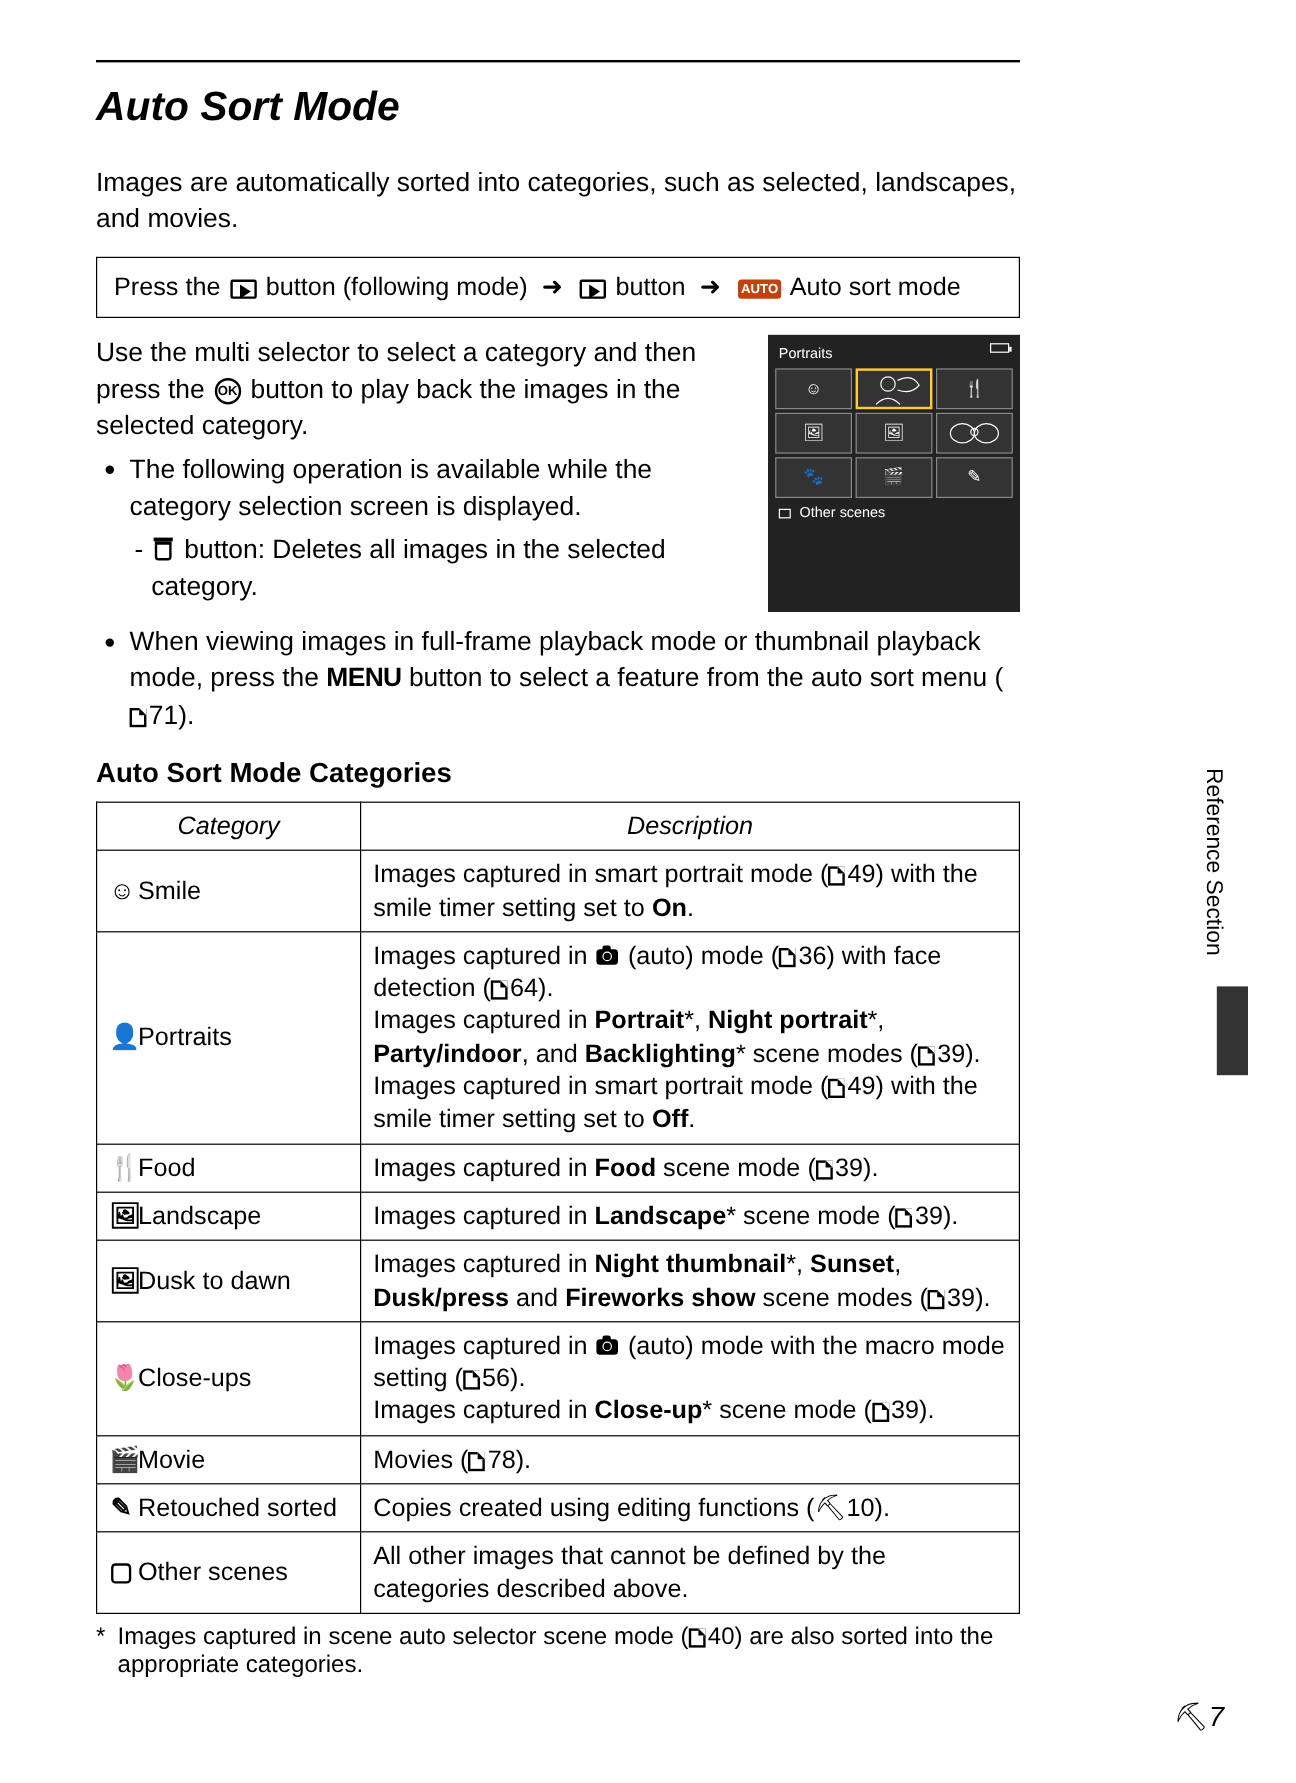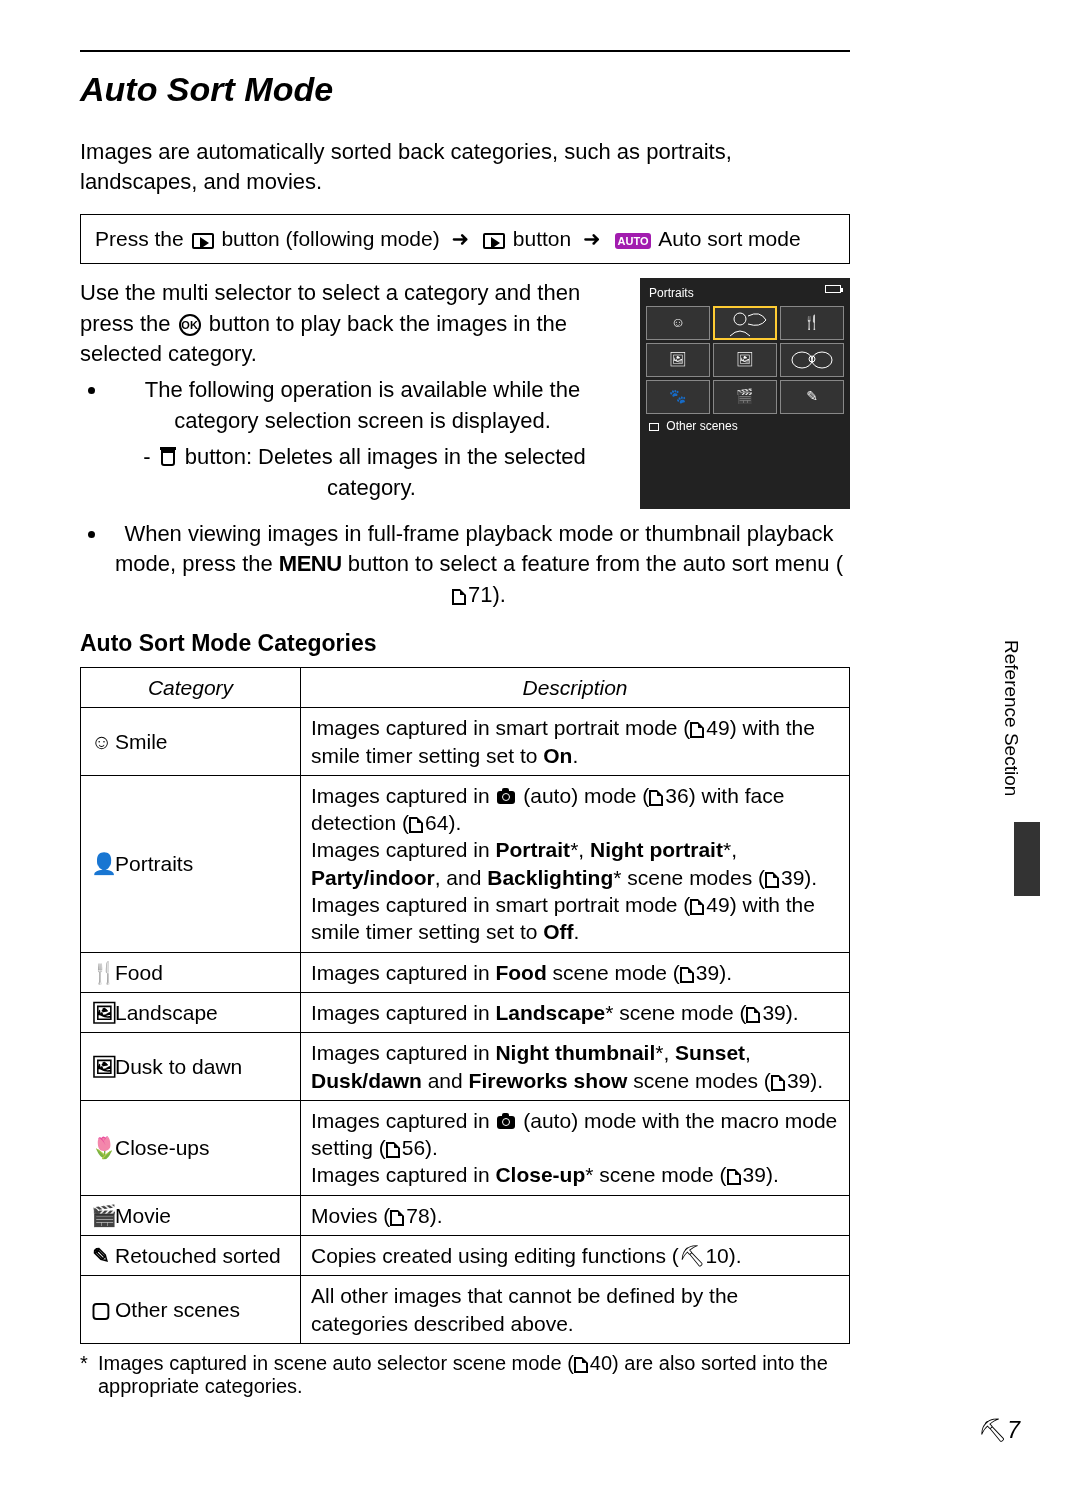--- a/index.html
+++ b/index.html
@@ -45,21 +45,21 @@
   .icon-page, .icon-key, .icon-camera, .icon-movie { display: inline-block; vertical-align: middle; }
   .icon-play {
     width: 22px; height: 16px; border: 2px solid #000; position: relative; border-radius: 2px;
     margin: 0 2px;
   }
   .icon-play::after {
     content: ""; position: absolute; left: 6px; top: 2px;
     border-left: 9px solid #000; border-top: 6px solid transparent; border-bottom: 6px solid transparent;
   }
   .icon-auto {
-    background: #a21caf; color: #fff; font-size: 11px; font-weight: bold;
+    background: #c2410c; color: #fff; font-size: 11px; font-weight: bold;
     padding: 2px 3px; border-radius: 3px; margin: 0 2px;
   }
   .icon-ok {
     width: 22px; height: 22px; border: 2px solid #000; border-radius: 50%;
     font-size: 11px; font-weight: bold; text-align: center; line-height: 18px;
     margin: 0 2px;
   }
   .icon-trash {
     width: 14px; height: 16px; border: 2px solid #000; border-top: 3px solid #000;
     border-radius: 0 0 3px 3px; position: relative; margin: 0 4px;
@@ -83,21 +83,21 @@
     content: ""; position: absolute; top: 2px; left: 5px; width: 6px; height: 6px;
     border: 1px solid #fff; border-radius: 50%;
   }
   .icon-camera::after {
     content:""; position:absolute; top:-3px; left:5px; width:7px; height:4px; background:#000; border-radius:2px 2px 0 0;
   }
   .content-block { font-size: 22px; line-height: 1.38; }
   .two-col { display: flex; gap: 23px; margin-bottom: 10px;}
   .two-col .text-col { flex: 1; }
   ul.outer { list-style: disc; padding-left: 28px; margin: 6px 0; }
-  ul.outer > li { margin-bottom: 6px; text-align: center; }
+  ul.outer > li { margin-bottom: 6px; }
   ul.inner { list-style: none; padding-left: 18px; margin: 6px 0; }
   ul.inner > li::before { content: "- "; margin-left:-14px;}
   .lcd {
     width: 210px; background: #222; padding: 6px; color: #fff; font-size: 12px;
     flex-shrink: 0;
   }
   .lcd-header { display: flex; justify-content: space-between; padding: 1px 3px 4px;}
   .lcd-header .bat { width:16px; height:8px; border:1px solid #fff; position:relative;}
   .lcd-header .bat::after{content:"";position:absolute;right:-3px;top:2px;width:2px;height:4px;background:#fff;}
   .lcd-grid { display: grid; grid-template-columns: 1fr 1fr 1fr; gap: 3px; }
@@ -136,21 +136,21 @@
   }
   .page-num .key-link { font-style:normal; }
 </style>
 </head>
 <body>
 
 <div class="page">
   <div class="title-rule"></div>
   <h1 class="page-title">Auto Sort Mode</h1>
 
-  <p class="intro">Images are automatically sorted back categories, such as portraits, landscapes, and movies.</p>
+  <p class="intro">Images are automatically sorted into categories, such as selected, landscapes, and movies.</p>
 
   <div class="nav-box">
     <span>Press the </span>
     <span class="icon-play"></span>
     <span> button (following mode)</span>
     <span class="arrow"></span>
     <span class="icon-play"></span>
     <span> button</span>
     <span class="arrow"></span>
     <span class="icon-auto">AUTO</span>
@@ -237,21 +237,21 @@
         <tr>
           <td><span class="cat-icon">🍴</span><span>Food</span></td>
           <td>Images captured in <b>Food</b> scene mode (<span class="icon-page"></span>39).</td>
         </tr>
         <tr>
           <td><span class="cat-icon">🖼</span><span>Landscape</span></td>
           <td>Images captured in <b>Landscape</b>* scene mode (<span class="icon-page"></span>39).</td>
         </tr>
         <tr>
           <td><span class="cat-icon">🖼</span><span>Dusk to dawn</span></td>
-          <td>Images captured in <b>Night thumbnail</b>*, <b>Sunset</b>, <b>Dusk/dawn</b> and <b>Fireworks show</b> scene modes (<span class="icon-page"></span>39).</td>
+          <td>Images captured in <b>Night thumbnail</b>*, <b>Sunset</b>, <b>Dusk/press</b> and <b>Fireworks show</b> scene modes (<span class="icon-page"></span>39).</td>
         </tr>
         <tr>
           <td><span class="cat-icon">🌷</span><span>Close-ups</span></td>
           <td>Images captured in <span class="icon-camera"></span> (auto) mode with the macro mode setting (<span class="icon-page"></span>56).<br>Images captured in <b>Close-up</b>* scene mode (<span class="icon-page"></span>39).</td>
         </tr>
         <tr>
           <td><span class="cat-icon">🎬</span><span>Movie</span></td>
           <td>Movies (<span class="icon-page"></span>78).</td>
         </tr>
         <tr>

